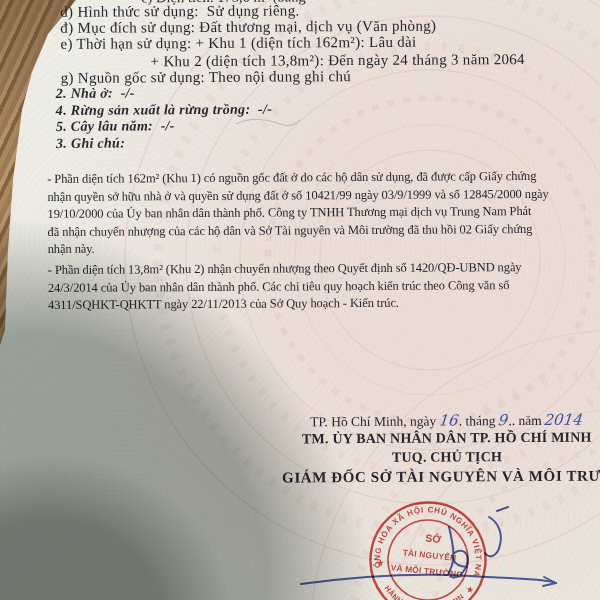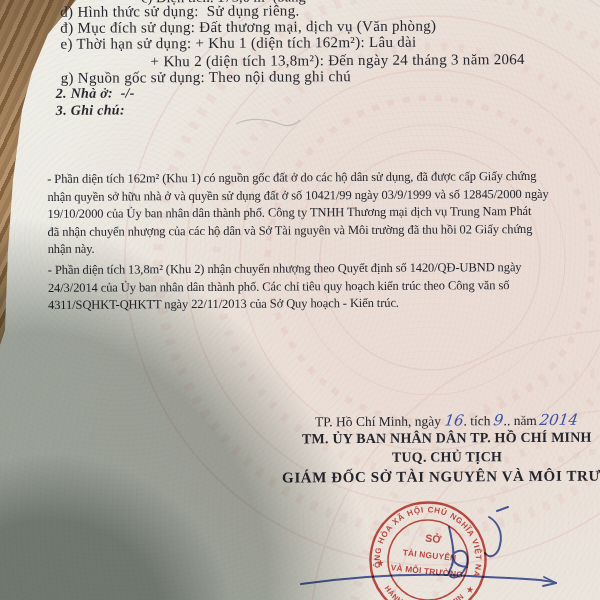--- a/index.html
+++ b/index.html
@@ -88,39 +88,41 @@
   <div class="info">
     <div class="line">d) Hình thức sử dụng:  Sử dụng riêng.</div>
     <div class="line">đ) Mục đích sử dụng: Đất thương mại, dịch vụ (Văn phòng)</div>
     <div class="line">e) Thời hạn sử dụng: + Khu 1 (diện tích 162m²): Lâu dài</div>
     <div class="line indent">+ Khu 2 (diện tích 13,8m²): Đến ngày 24 tháng 3 năm 2064</div>
     <div class="line">g) Nguồn gốc sử dụng: Theo nội dung ghi chú</div>
   </div>
 
   <div class="items">
     <div class="line">2. Nhà ở:  -/-</div>
+    <div class="line">4. Rừng sản xuất là rừng trồng:  -/-</div>
+    <div class="line">5. Cây lâu năm:  -/-</div>
     <div class="line">3. Ghi chú:</div>
   </div>
 
   <div class="para p1">
     <div class="line">- Phần diện tích 162m² (Khu 1) có nguồn gốc đất ở do các hộ dân sử dụng, đã được cấp Giấy chứng</div>
     <div class="line">nhận quyền sở hữu nhà ở và quyền sử dụng đất ở số 10421/99 ngày 03/9/1999 và số 12845/2000 ngày</div>
     <div class="line">19/10/2000 của Ủy ban nhân dân thành phố. Công ty TNHH Thương mại dịch vụ Trung Nam Phát</div>
     <div class="line">đã nhận chuyển nhượng của các hộ dân và Sở Tài nguyên và Môi trường đã thu hồi 02 Giấy chứng</div>
     <div class="line">nhận này.</div>
   </div>
 
   <div class="para p2">
     <div class="line">- Phần diện tích 13,8m² (Khu 2) nhận chuyển nhượng theo Quyết định số 1420/QĐ-UBND ngày</div>
     <div class="line">24/3/2014 của Ủy ban nhân dân thành phố. Các chỉ tiêu quy hoạch kiến trúc theo Công văn số</div>
     <div class="line">4311/SQHKT-QHKTT ngày 22/11/2013 của Sở Quy hoạch - Kiến trúc.</div>
   </div>
 
   <div class="sign-block">
-    <div class="date-line"><span>TP. Hồ Chí Minh, ngày </span><span class="hw">16</span><span>. tích </span><span class="hw">9</span><span>.. năm </span><span class="hw">2014</span></div>
+    <div class="date-line"><span>TP. Hồ Chí Minh, ngày </span><span class="hw">16</span><span>. tháng </span><span class="hw">9</span><span>.. năm </span><span class="hw">2014</span></div>
     <div class="auth">TM. ỦY BAN NHÂN DÂN TP. HỒ CHÍ MINH</div>
     <div class="auth">TUQ. CHỦ TỊCH</div>
     <div class="auth big">GIÁM ĐỐC SỞ TÀI NGUYÊN VÀ MÔI TRƯỜNG</div>
   </div>
 </div>
 
 <svg class="marks-svg" viewBox="0 0 600 600">
   <path d="M 236,124 C 250,117 268,119 280,124 C 290,128 296,124 300,120" stroke="#9aa0a0" stroke-width="1.2" fill="none" opacity="0.55"></path>
 </svg>
 

